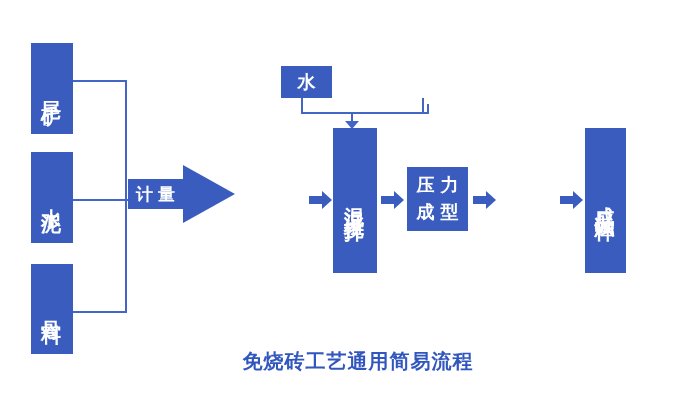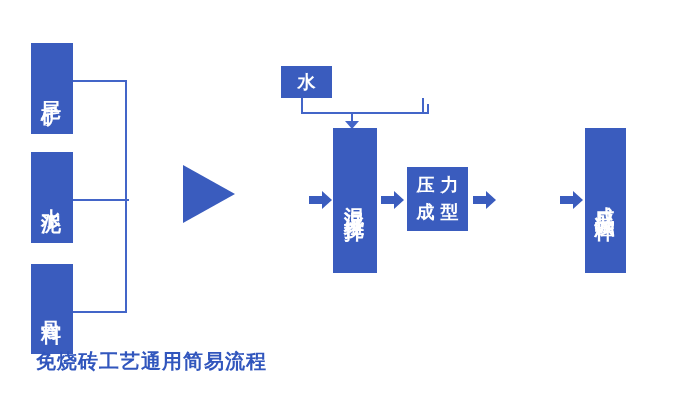--- a/index.html
+++ b/index.html
@@ -76,40 +76,42 @@
     position: absolute;
     left: 345px; top: 121px;
     width: 0; height: 0;
     border-top: 8px solid var(--line);
     border-left: 7px solid transparent;
     border-right: 7px solid transparent;
   }
   .caption {
     position: absolute;
     left: 36px; right: 0; top: 348px;
+    text-align: center;
     color: var(--caption-text);
     font-weight: 700;
     font-size: 20px;
     letter-spacing: 1px;
   }
 </style>
 </head>
 <body>
 
 <div class="canvas">
 
   <div class="box vbox" style="left:31px; top:43px; width:42px; height:91px;">尾矿</div>
   <div class="box vbox" style="left:31px; top:152px; width:42px; height:91px;">水泥</div>
   <div class="box vbox" style="left:31px; top:264px; width:42px; height:90px;">骨料</div>
 
   <div class="hline" style="left:73px; top:80px; width:54px;"></div>
   <div class="hline" style="left:73px; top:199px; width:56px;"></div>
   <div class="hline" style="left:73px; top:311px; width:54px;"></div>
   <div class="vline" style="left:125px; top:80px; height:233px;"></div>
 
+  <div class="bigarrow-body">计量</div>
   <div class="bigarrow-head"></div>
 
 
   <div class="sarrow" style="left:309px; top:191px;">
     <div class="stem"></div>
     <div class="head"></div>
   </div>
 
   <div class="box hbox" style="left:281px; top:66px; width:51px; height:32px;">水</div>
 

